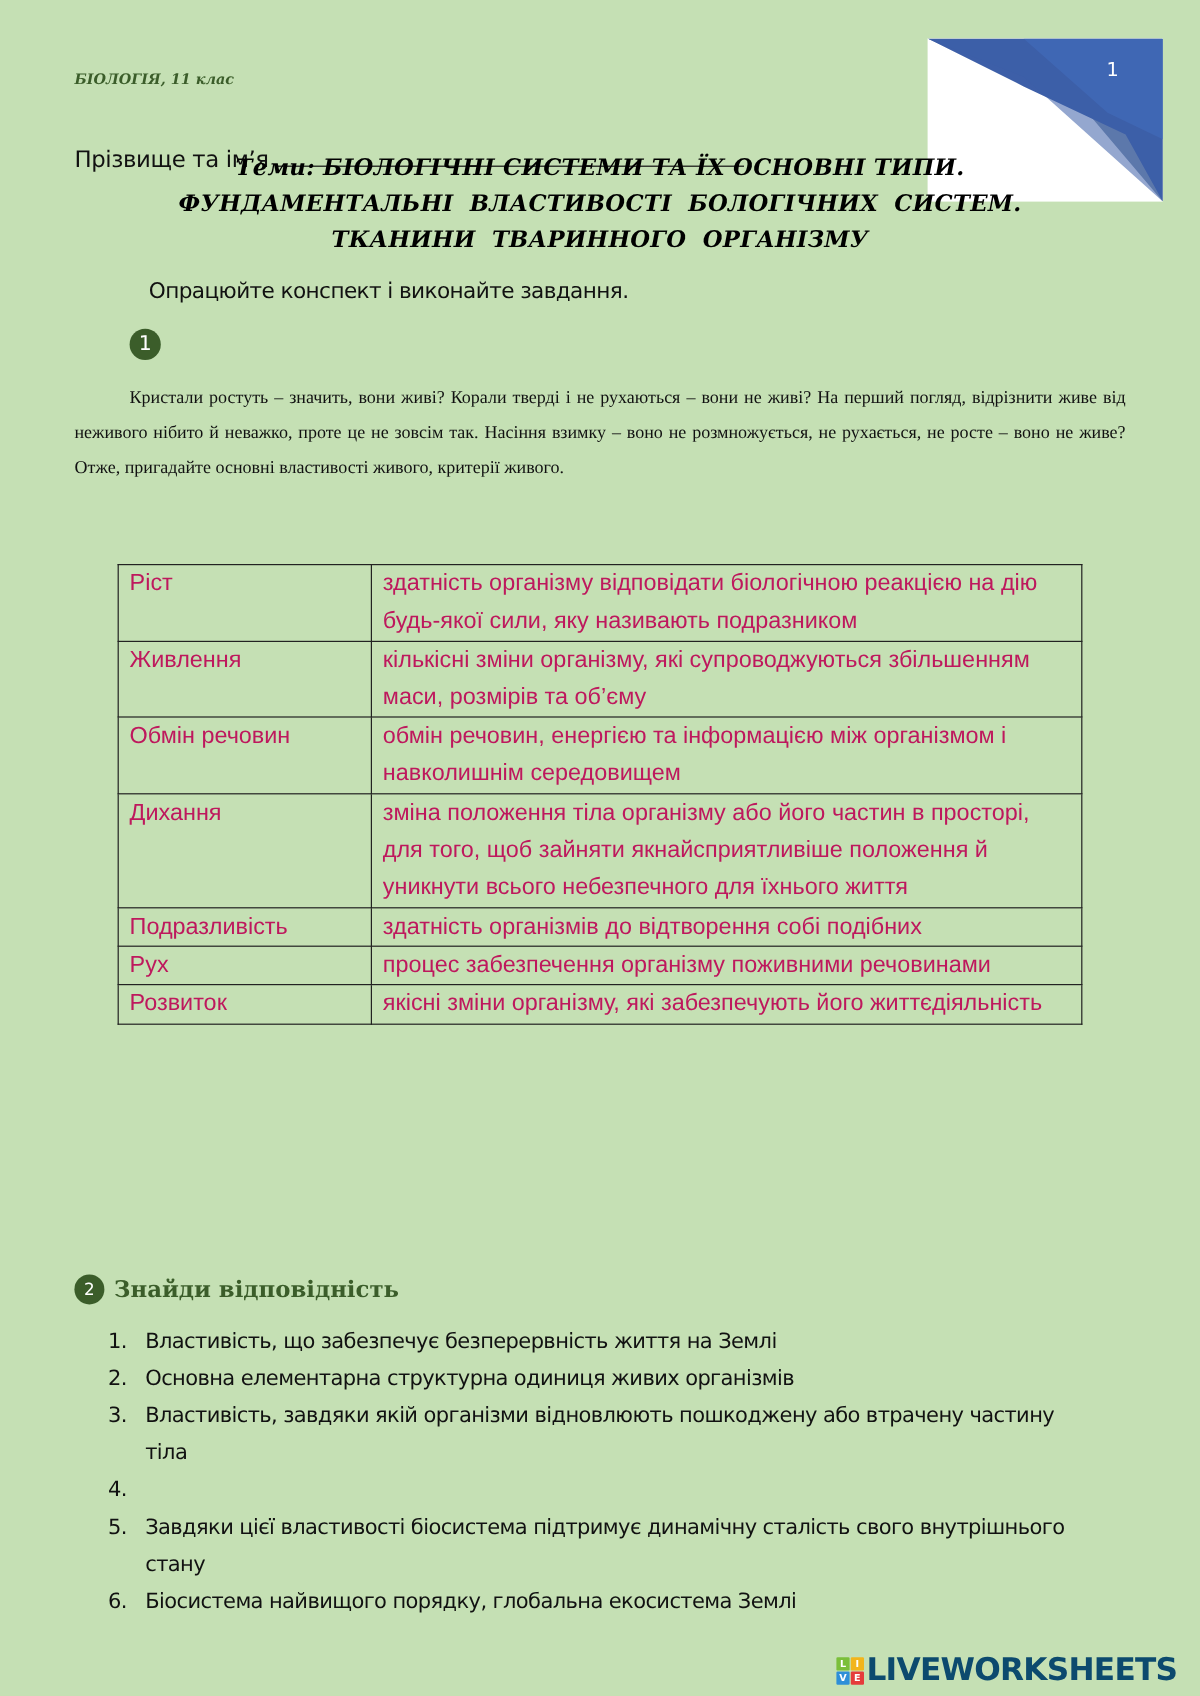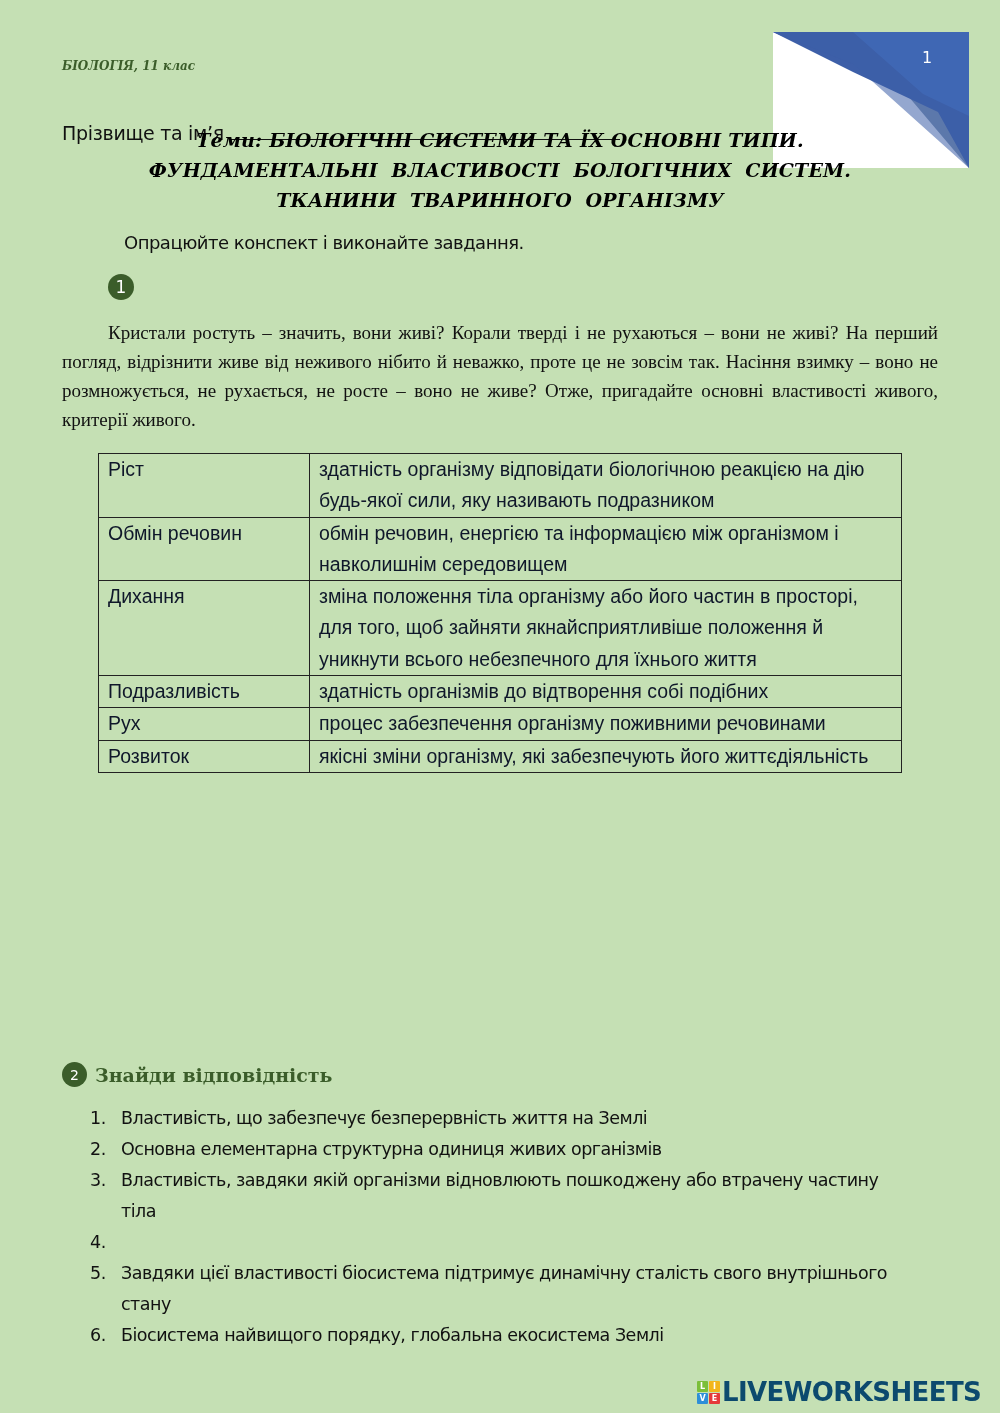--- a/index.html
+++ b/index.html
@@ -51,27 +51,27 @@
       color: #3b5d2a;
     }
     .num-circle {
       width: 26px; height: 26px; border-radius: 50%; background: #3b5d2a;
       color: #fff; display: inline-flex; align-items: center; justify-content: center;
       font-size: 17px; font-family: "DejaVu Sans", sans-serif; font-weight: normal;
       margin-right: 8px;
     }
     .intro {
       left: 62px; top: 318px; width: 876px;
-      font-family: "Liberation Serif", serif; font-size: 19px; line-height: 29px;
+      font-family: "Liberation Serif", serif; font-size: 15px; line-height: 29px;
       text-align: justify; text-indent: 46px;
     }
     table.match {
-      position: absolute; left: 98px; top: 453px; width: 804px;
+      position: absolute; left: 98px; top: 470px; width: 804px;
       border-collapse: collapse; font-family: "Liberation Sans", sans-serif;
-      font-size: 19.5px; line-height: 31.3px; color: #0f172a;
+      font-size: 19.5px; line-height: 31.3px; color: #be185d;
     }
     table.match td {
       border: 1.2px solid #222; vertical-align: top; padding: 0 8px 0 9px;
     }
     table.match td.term { width: 193px; }
     .ex2-head {
       top: 1062px; left: 62px; display: flex; align-items: center;
       font-family: "DejaVu Serif", serif; font-weight: bold; font-size: 19px;
       color: #3b5d2a;
     }
@@ -130,20 +130,24 @@
   <span class="num-circle">1</span>
 </div>
 
 <div class="abs intro">Кристали ростуть – значить, вони живі? Корали тверді і не рухаються – вони не живі? На перший погляд, відрізнити живе від неживого нібито й неважко, проте це не зовсім так. Насіння взимку – воно не розмножується, не рухається, не росте – воно не живе? Отже, пригадайте основні властивості живого, критерії живого.</div>
 
 <table class="match">
   <tbody>
     <tr>
       <td class="term">Ріст</td>
       <td>здатність  організму  відповідати  біологічною реакцією на дію будь-якої сили, яку називають подразником</td>
+    </tr>
+    <tr>
+      <td class="term">Живлення</td>
+      <td>кількісні зміни організму, які супроводжуються збільшенням  маси, розмірів та об’єму</td>
     </tr>
     <tr>
       <td class="term">Обмін речовин</td>
       <td>обмін речовин, енергією та інформацією між організмом і навколишнім середовищем</td>
     </tr>
     <tr>
       <td class="term">Дихання</td>
       <td>зміна положення тіла організму або його частин в просторі, для того, щоб зайняти якнайсприятливіше положення й уникнути всього небезпечного для їхнього життя</td>
     </tr>
     <tr>

